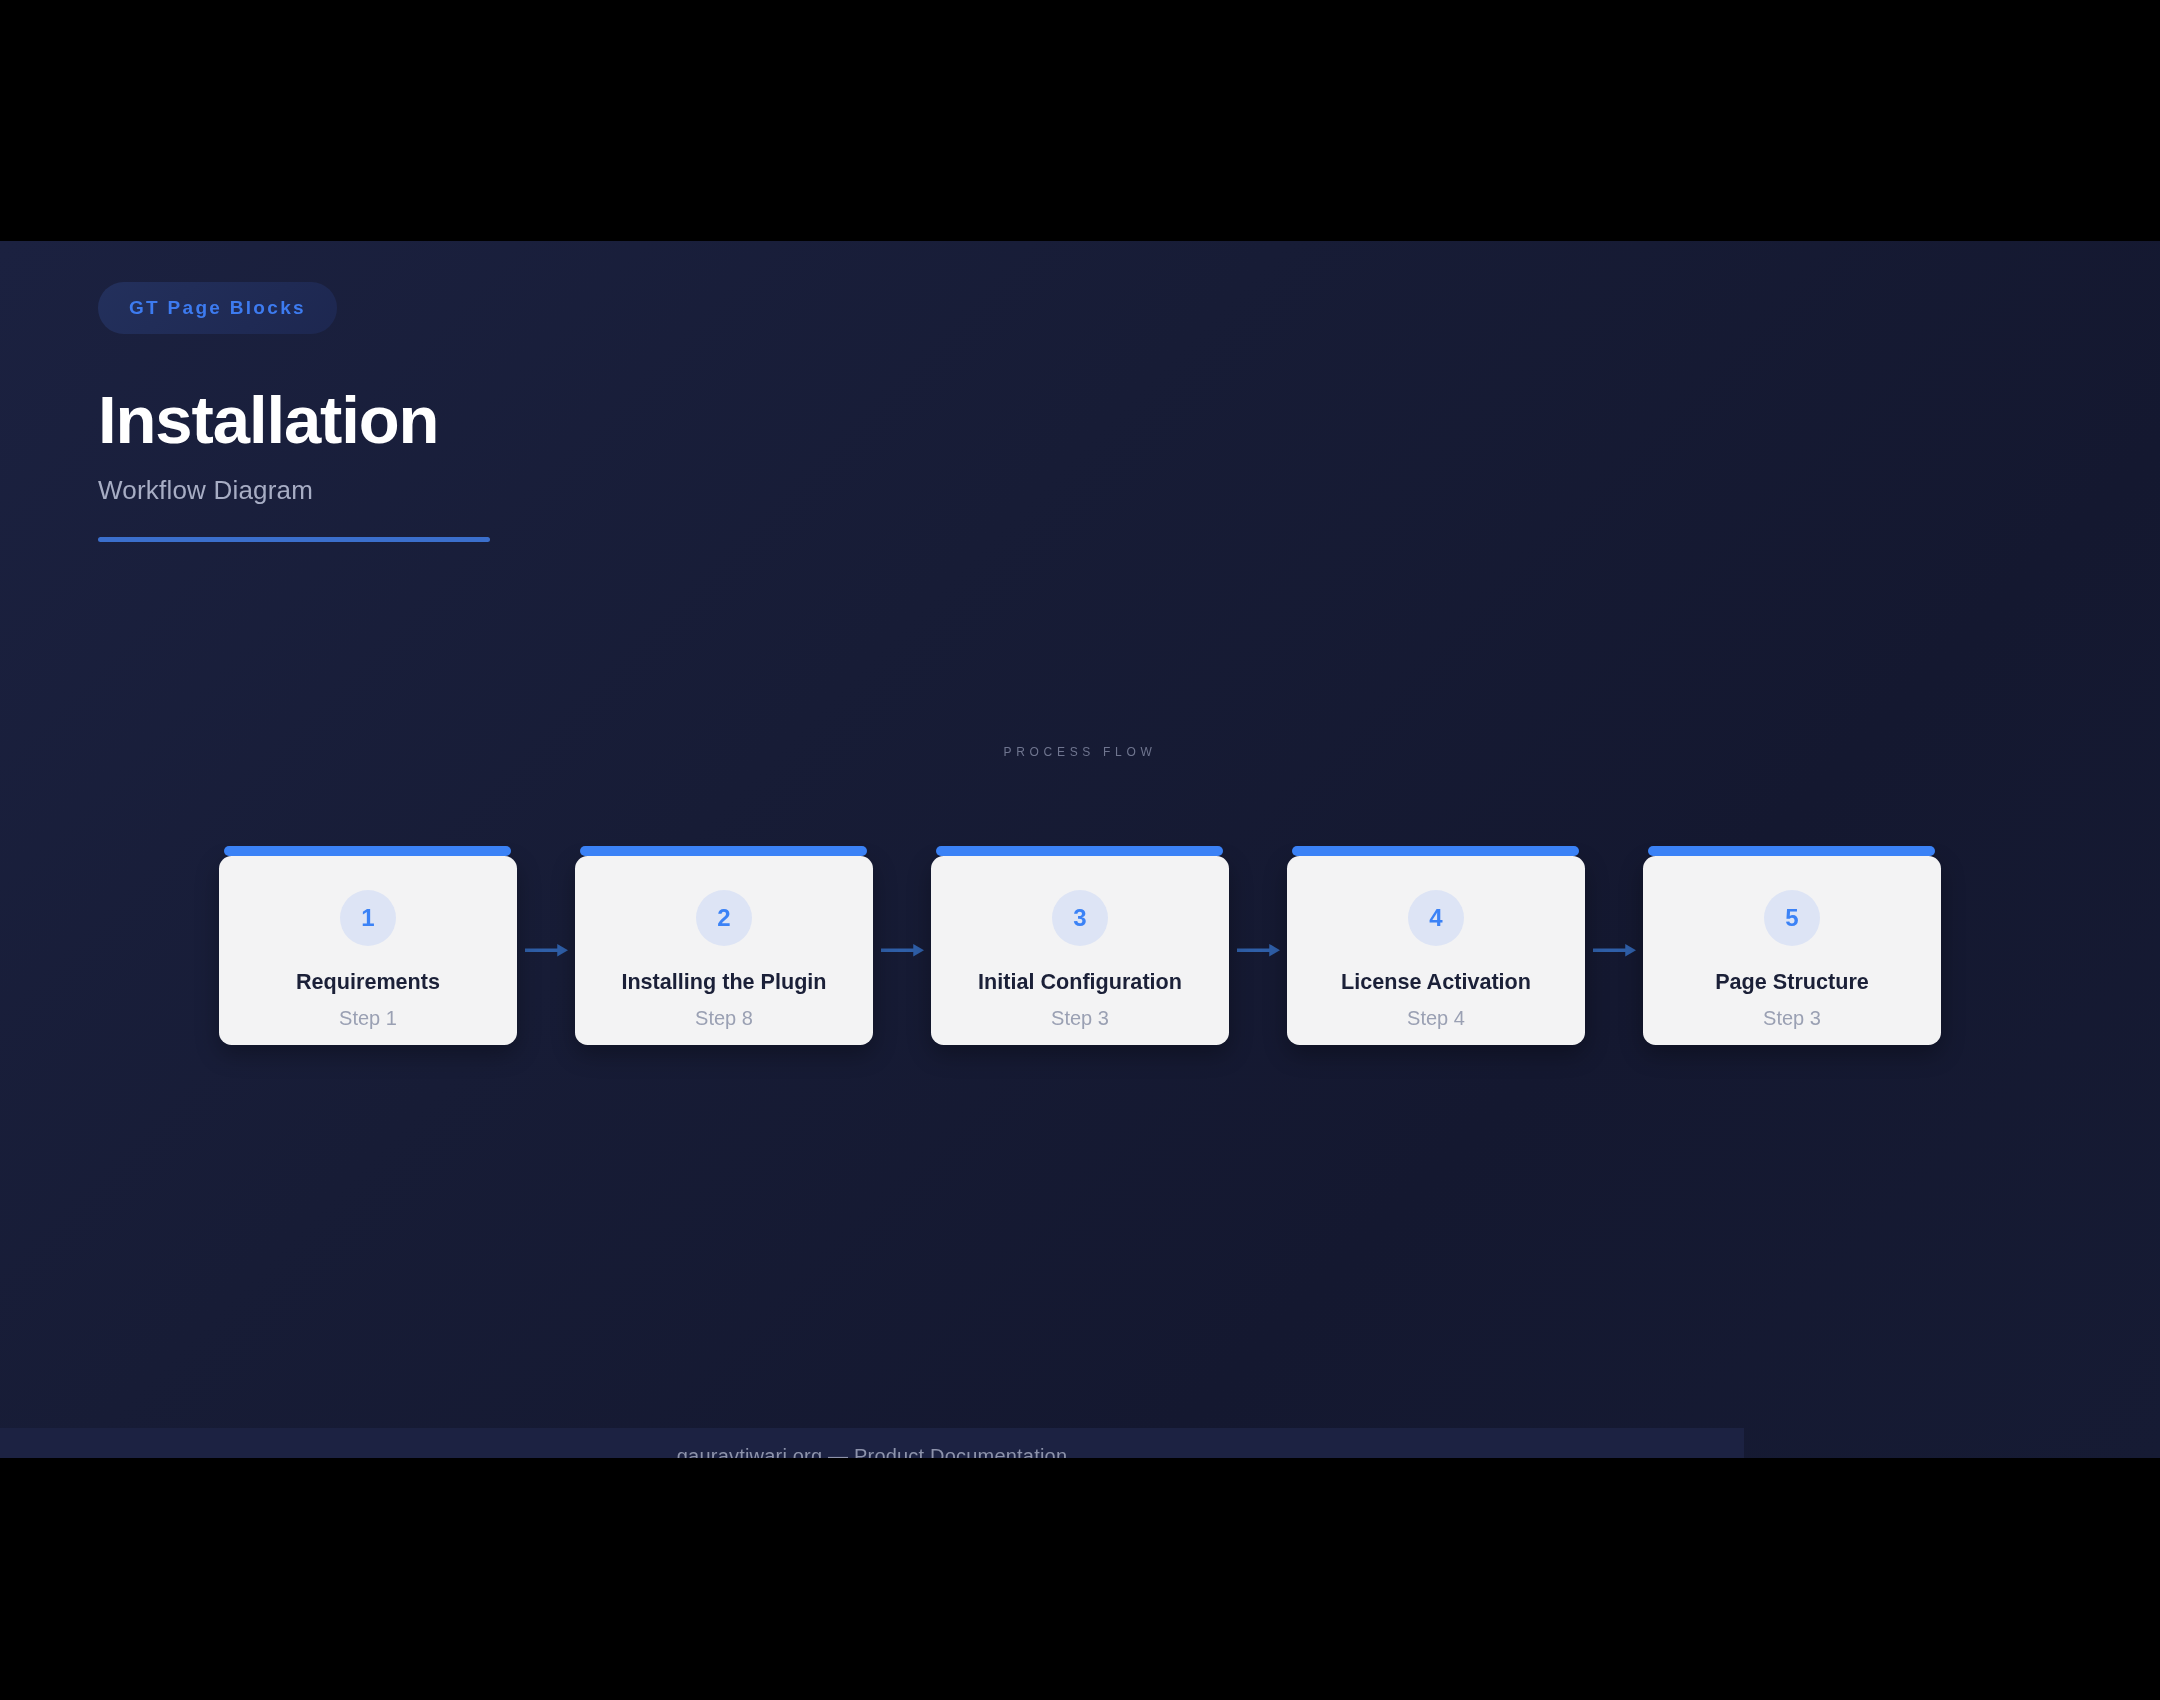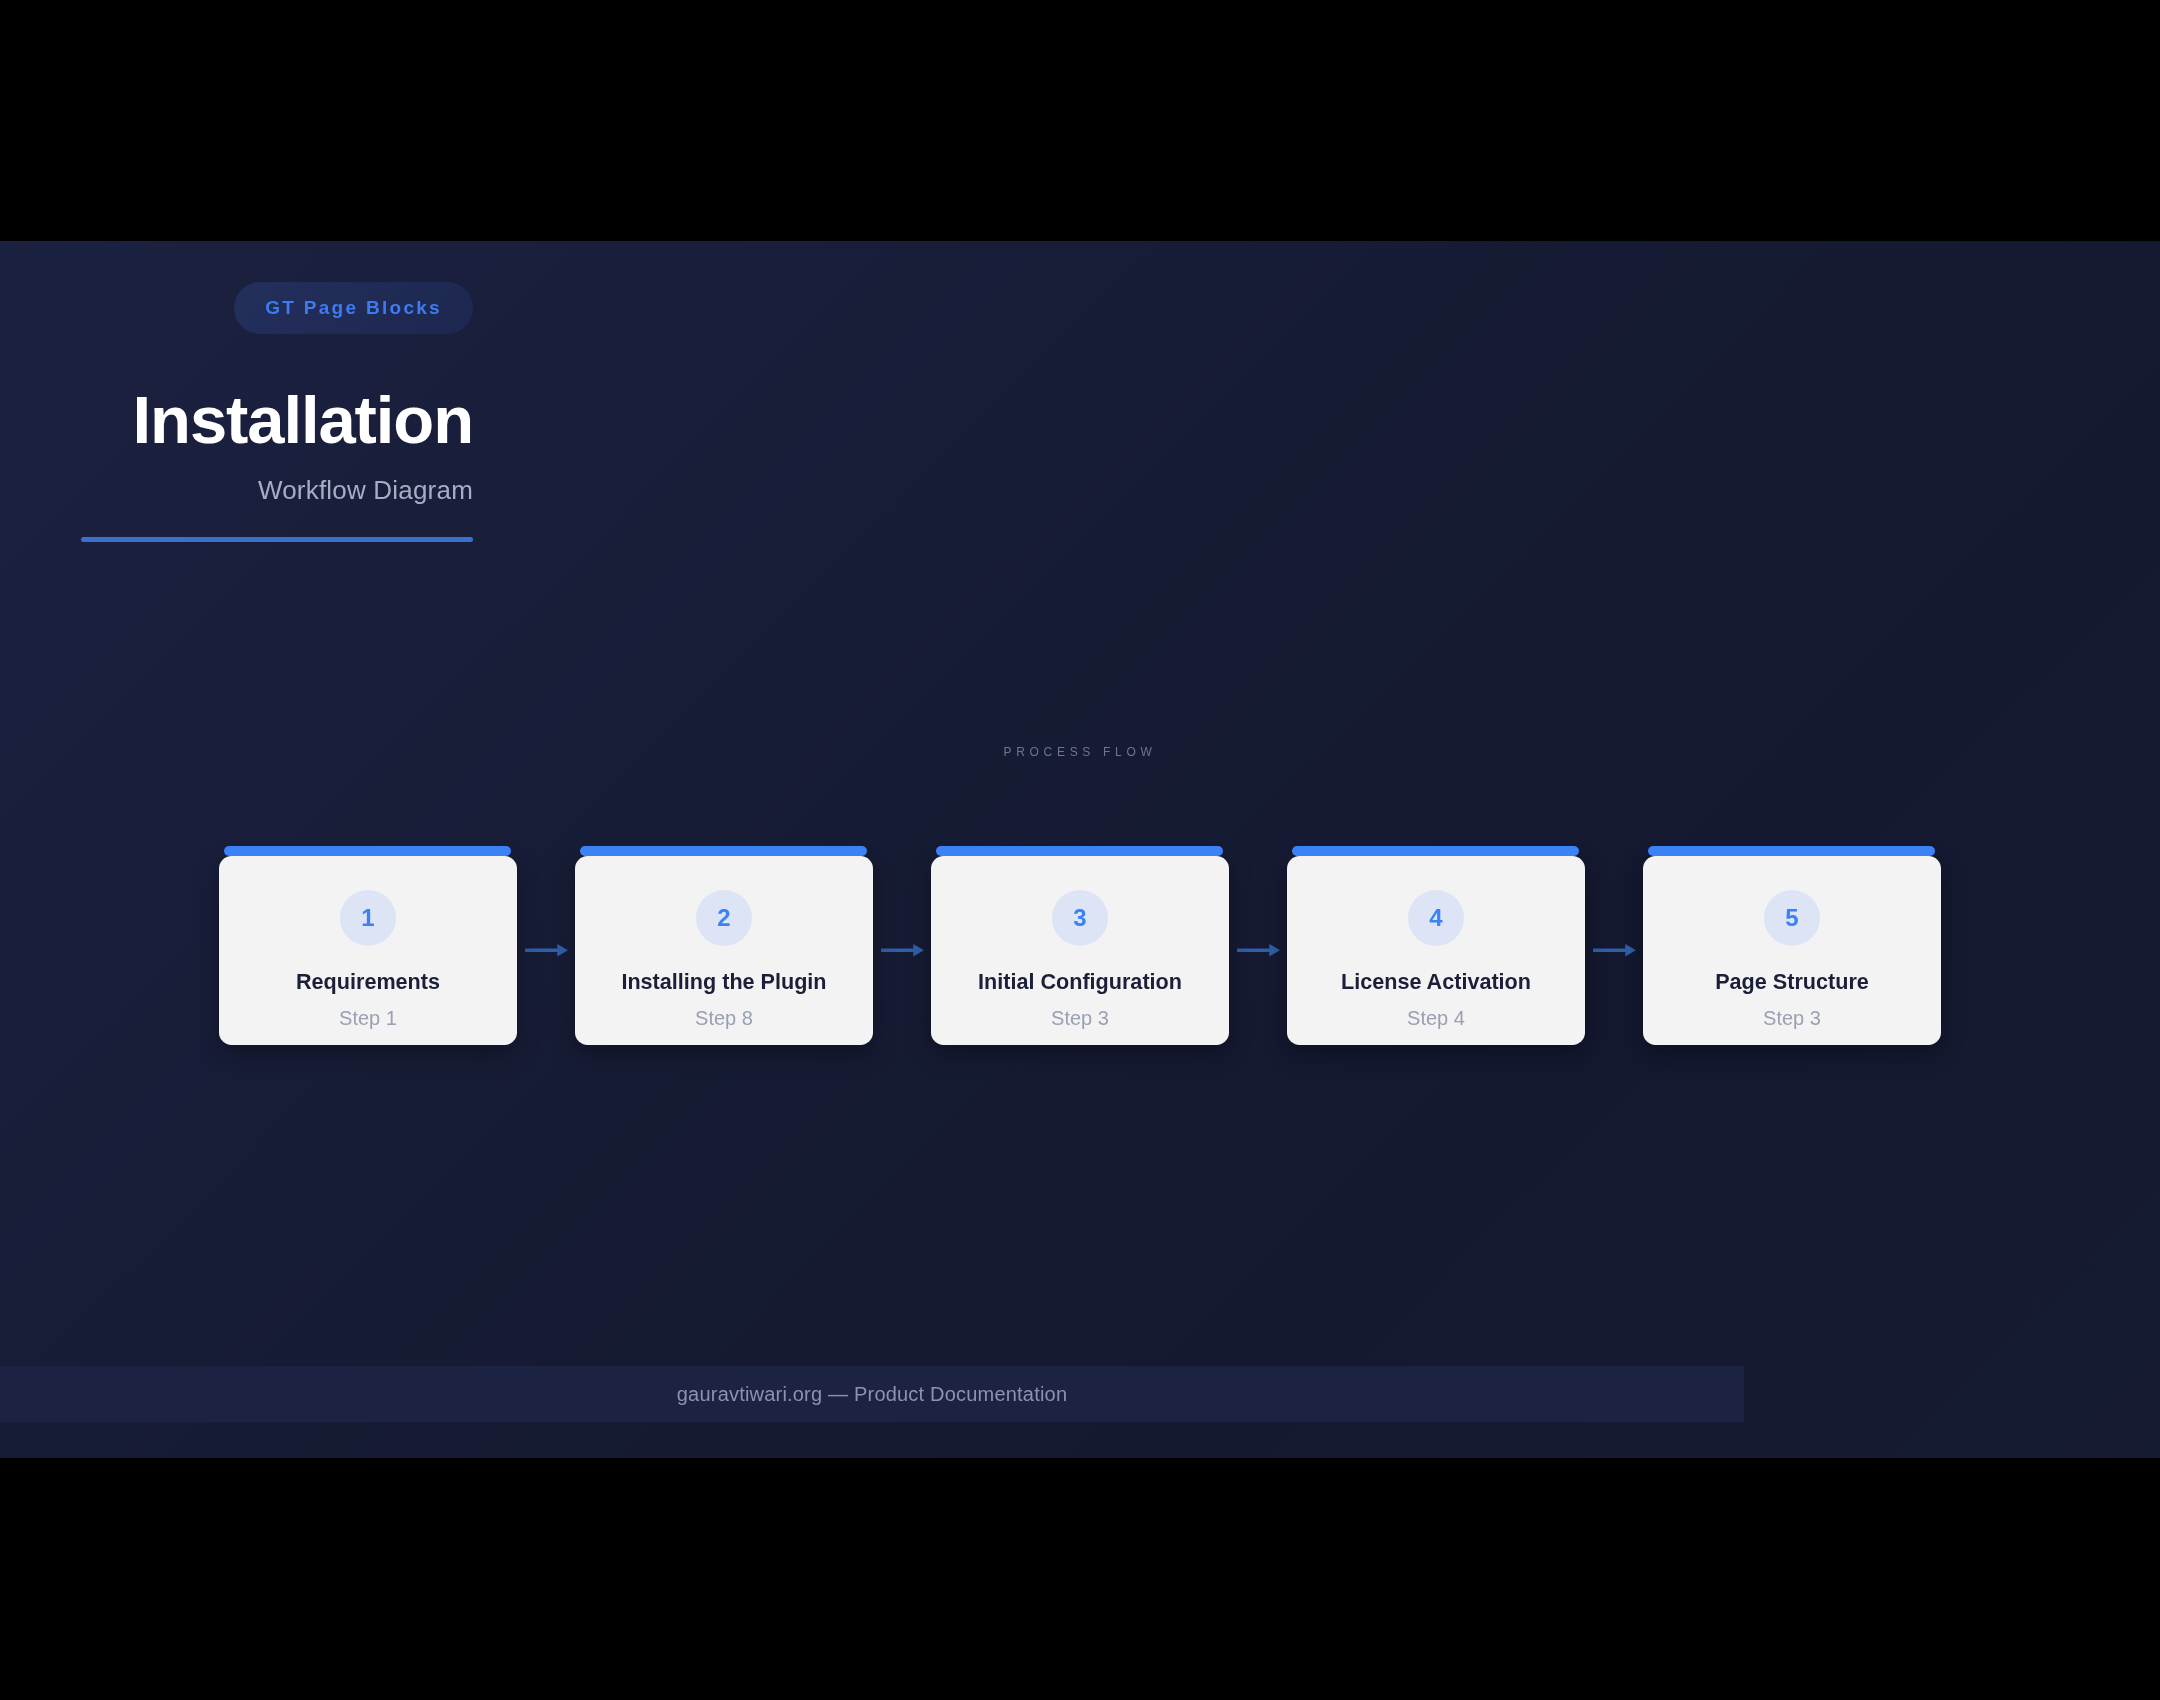--- a/index.html
+++ b/index.html
@@ -26,21 +26,21 @@
   .letterbox {
     position: absolute;
     left: 0;
     width: 2160px;
     background: #000000;
   }
   #letterbox-top    { top: 0;      height: 241px; }
   #letterbox-bottom { top: 1458px; height: 242px; }
 
   
-  #header { position:absolute; left:81px; top:41px;text-align:right; }
+  #header { position:absolute; left:98px; top:41px; }
 
   #badge {
     display:inline-flex;
     align-items:center;
     justify-content:center;
     height: 52px;
     padding: 0 31px;
     border-radius: 26px;
     background: linear-gradient(135deg, #23305c 0%, #1d2750 100%);
     color: #3d7bf0;
@@ -161,21 +161,21 @@
     display: flex;
     align-items: center;
     justify-content: center;
   }
   .connector svg { display:block; }
 
   
   #footer-bar {
     position: absolute;
     left: 0;
-    top: 1125px;
+    top: 1187px;
     width: 1744px;
     height: 56px;
     background: #1c2242;
     display: flex;
     align-items: center;
     justify-content: center;
   }
   #footer-text {
     color: #8d93ab;
     font-size: 20px;

